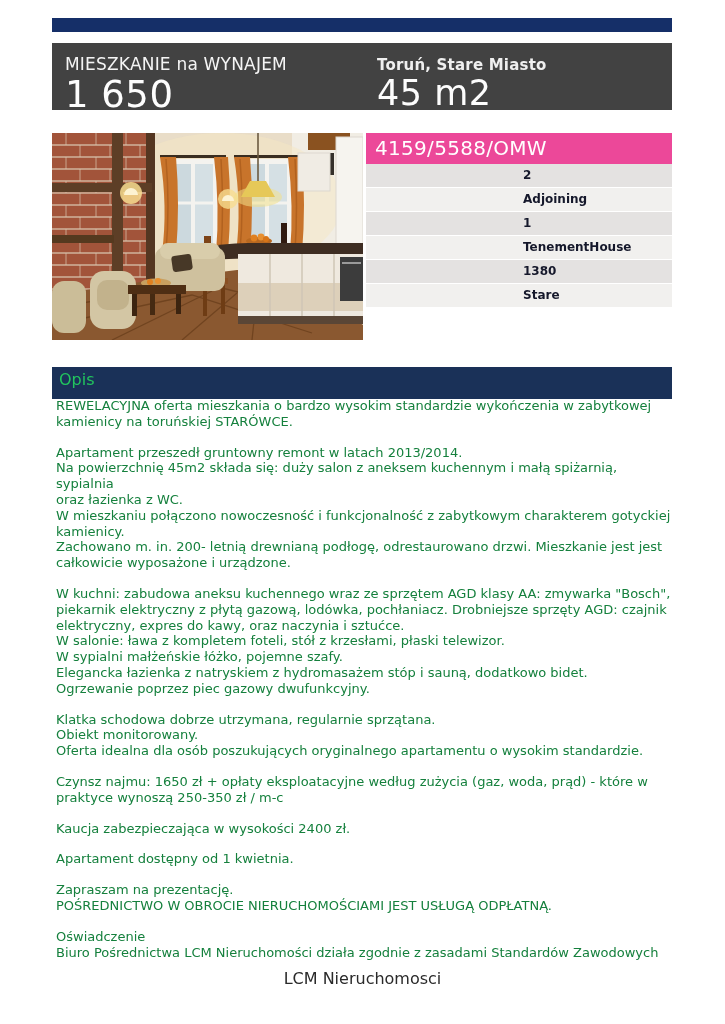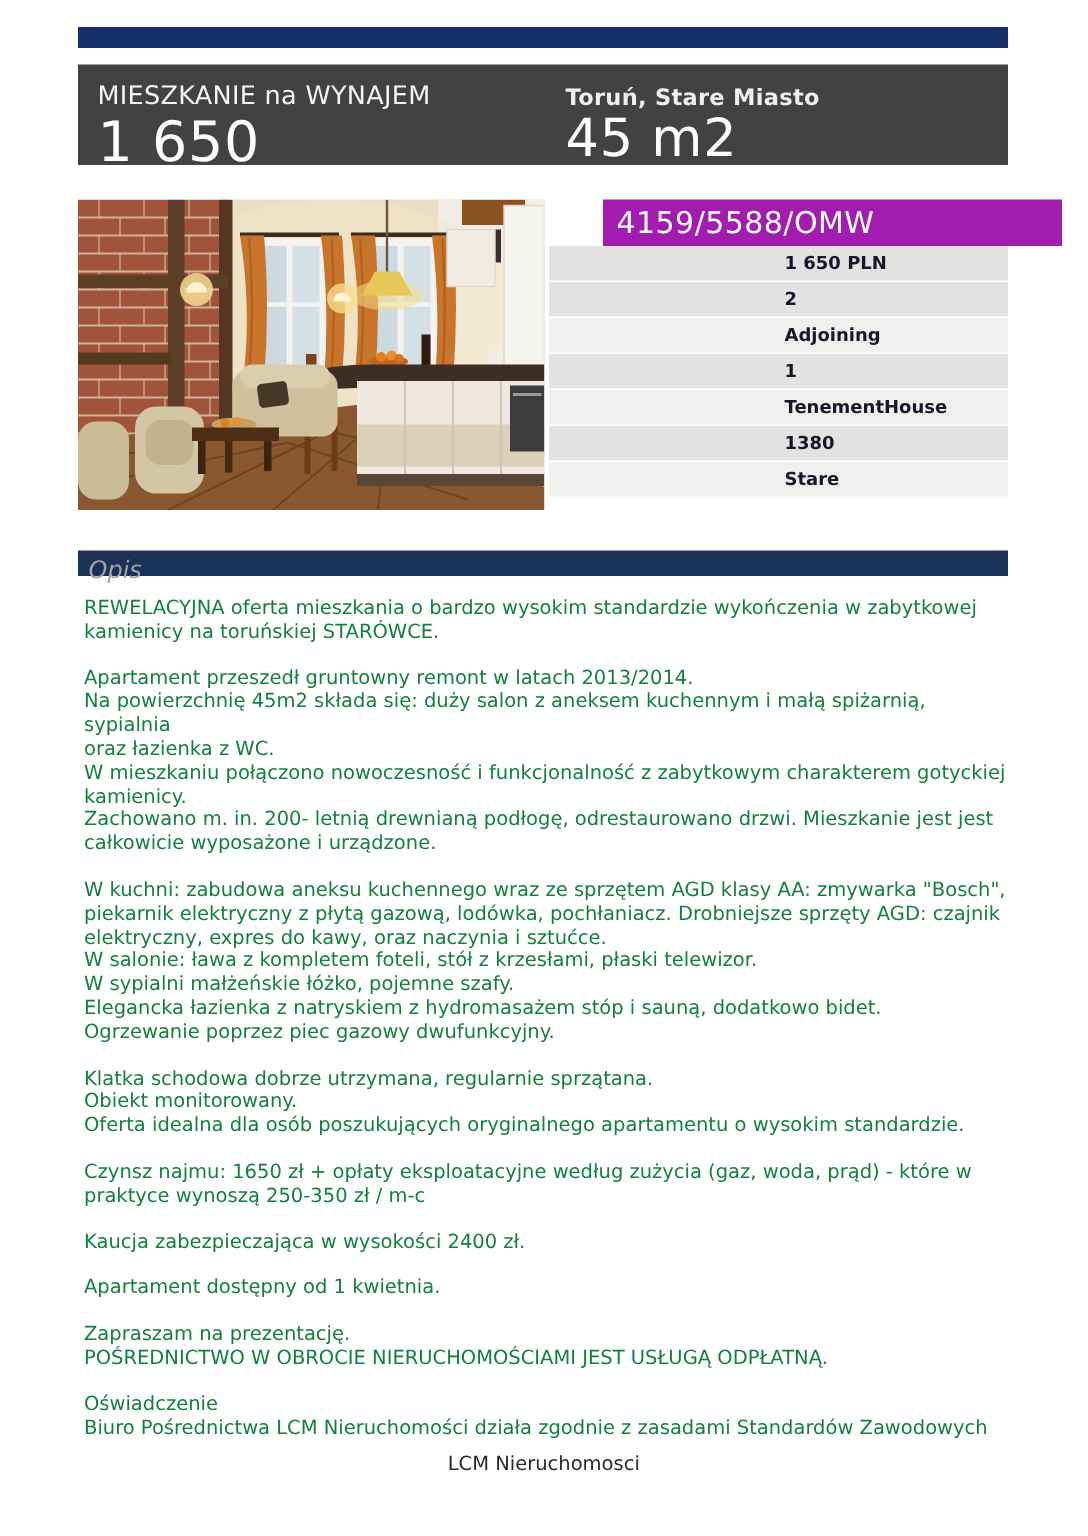--- a/index.html
+++ b/index.html
@@ -29,48 +29,48 @@
   .h-big2 { font-size:35px; font-weight:400; color:#fdfdfd; line-height:1.1; letter-spacing:.5px; }
 
   .photo {
     position:absolute; left:52px; top:133px; width:311px; height:207px;
     overflow:hidden; background:#e9dfcf;
   }
   .photo svg { display:block; }
 
   .id-bar {
     position:absolute; left:366px; top:133px; width:306px; height:31px;
-    background:#a21caf; color:#fff;
-    font-size:20px; line-height:31px; padding-left:9px; letter-spacing:.3px;margin-left:36px;
+    background:#ec4899; color:#fff;
+    font-size:20px; line-height:31px; padding-left:9px; letter-spacing:.3px;
   }
 
   .details { position:absolute; left:366px; top:164px; width:306px; }
   .d-row {
     height:24px; border-bottom:1px solid #ffffff;
     font-size:12px; font-weight:bold; color:#15182b;
     line-height:23px; padding-left:157px;
   }
   .d-row.odd  { background:#e4e2e1; }
   .d-row.even { background:#f1f0ee; }
 
   .opis-bar {
-    position:absolute; left:52px; top:367px; width:620px; height:17px;
-    background:#1a3158; color:#a3a3a3;
-    font-size:16px; line-height:25px; padding-left:7px;font-style:italic;
+    position:absolute; left:52px; top:367px; width:620px; height:32px;
+    background:#1a3158; color:#22c55e;
+    font-size:16px; line-height:25px; padding-left:7px;
   }
 
   .description {
     position:absolute; left:56px; top:398px; width:618px;
     font-size:13px; line-height:15.8px; color:#15803d;
   }
   .description p { white-space:pre-line; margin:0 0 15px 0; }
 
   .footer {
     position:absolute; left:0; top:969px; width:725px;
-    text-align:center; font-size:13px; color:#2a2a2a;
+    text-align:center; font-size:16px; color:#2a2a2a;
   }
 </style>
 </head>
 <body>
 
 <div class="page">
 
   <div class="topbar"></div>
 
   <div class="header">
@@ -241,21 +241,20 @@
       <rect x="124" y="161" width="5" height="20" fill="#3c2410"></rect>
       <rect x="98" y="161" width="5" height="21" fill="#452a12"></rect>
     </svg>
   </div>
 
   <div class="id-bar">
     <span>4159/5588/OMW</span>
   </div>
 
   <div class="details">
-    <div class="d-row odd"><span>1 650 PLN</span></div>
     <div class="d-row odd"><span>2</span></div>
     <div class="d-row even"><span>Adjoining</span></div>
     <div class="d-row odd"><span>1</span></div>
     <div class="d-row even"><span>TenementHouse</span></div>
     <div class="d-row odd"><span>1380</span></div>
     <div class="d-row even"><span>Stare</span></div>
   </div>
 
   <div class="opis-bar">
     <span>Opis</span>

